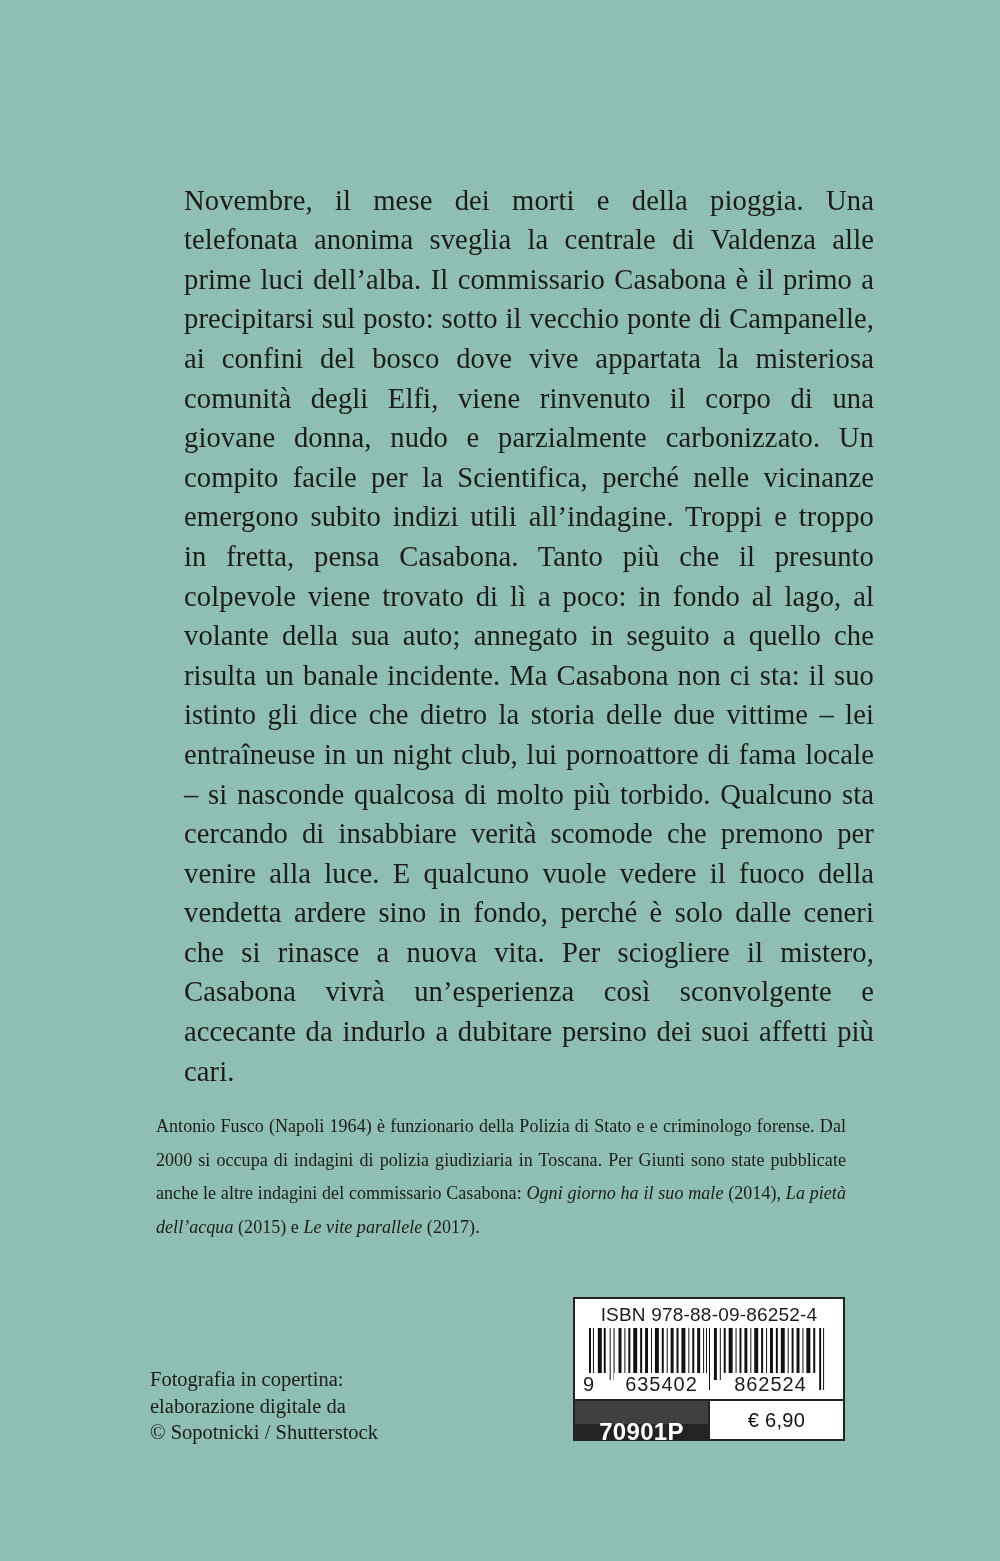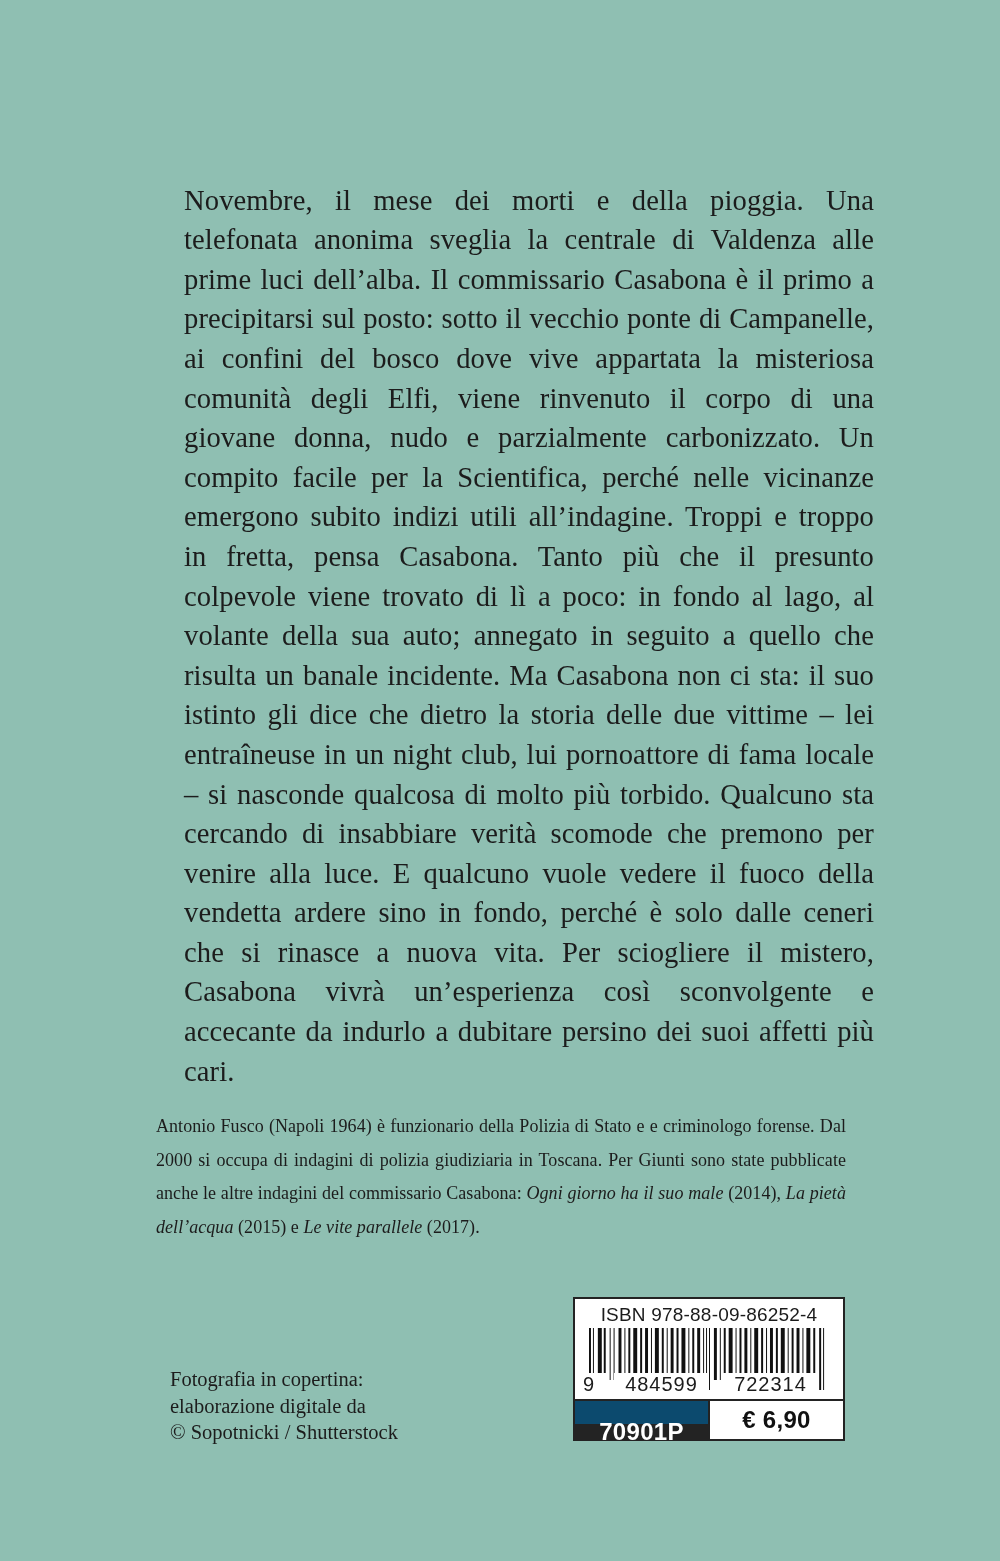--- a/index.html
+++ b/index.html
@@ -47,35 +47,35 @@
     line-height: 33.6px;
     text-align: justify;
     text-justify: inter-word;
     letter-spacing: 0.05px;
   }
   .bio i { font-style: italic; }
 
   
   .credit {
     position: absolute;
-    left: 170px;
+    left: 150px;
     top: 1366px;
     font-size: 20.5px;
     line-height: 26.5px;
     white-space: pre-line;
   }
 
   
   .barcode-block {
     position: absolute;
     left: 573px;
     top: 1297px;
     width: 272px;
     border: 2px solid #232323;
-    background: #0c4a6e;
+    background: #404040;
     box-sizing: border-box;
     font-family: "Liberation Sans", sans-serif;
   }
   .barcode-upper {
     background: #ffffff;
     padding: 5px 0 3px 0;
   }
   .isbn-text {
     text-align: center;
     font-size: 19px;
@@ -132,22 +132,22 @@
     letter-spacing: 0.3px;
     margin-top: 23px;
   }
   .price-cell {
     flex: 1;
     background: #ffffff;
     color: #111111;
     display: flex;
     align-items: center;
     justify-content: center;
-    font-size: 24px;
-    font-weight: bold;
+    font-size: 20px;
+    font-weight: normal;
     letter-spacing: 0.3px;
     border-left: 2px solid #232323;
     text-align: right;
   }
 </style>
 </head>
 <body>
 
 <div class="page">
 
@@ -216,22 +216,22 @@
             <rect x="228" y="0" width="2" height="52"></rect>
 
             <rect x="234" y="0" width="2" height="62"></rect>
             <rect x="238" y="0" width="1" height="62"></rect>
           </g>
         </svg>
       </div>
 
       <div class="ean-digits">
         <span class="lead">9</span>
-        <span class="grp">484599</span>
-        <span class="grp">722314</span>
+        <span class="grp">635402</span>
+        <span class="grp">862524</span>
         <span class="tail"></span>
       </div>
     </div>
 
     <div class="barcode-lower">
       <div class="code-cell">70901P</div>
       <div class="price-cell">€ 6,90</div>
     </div>
   </div>
 

